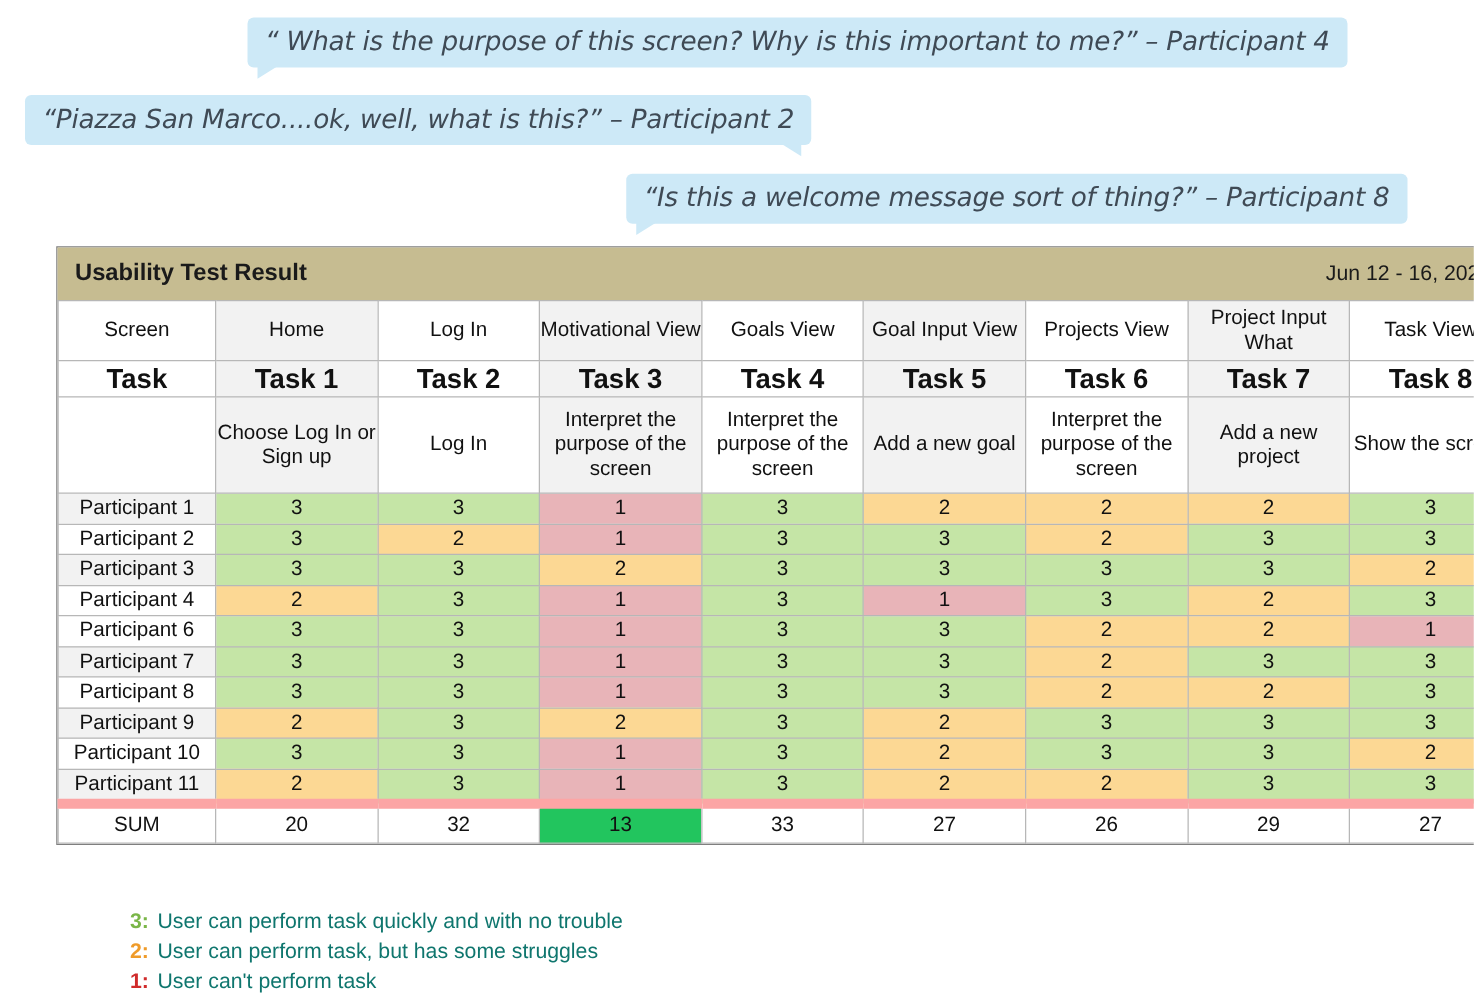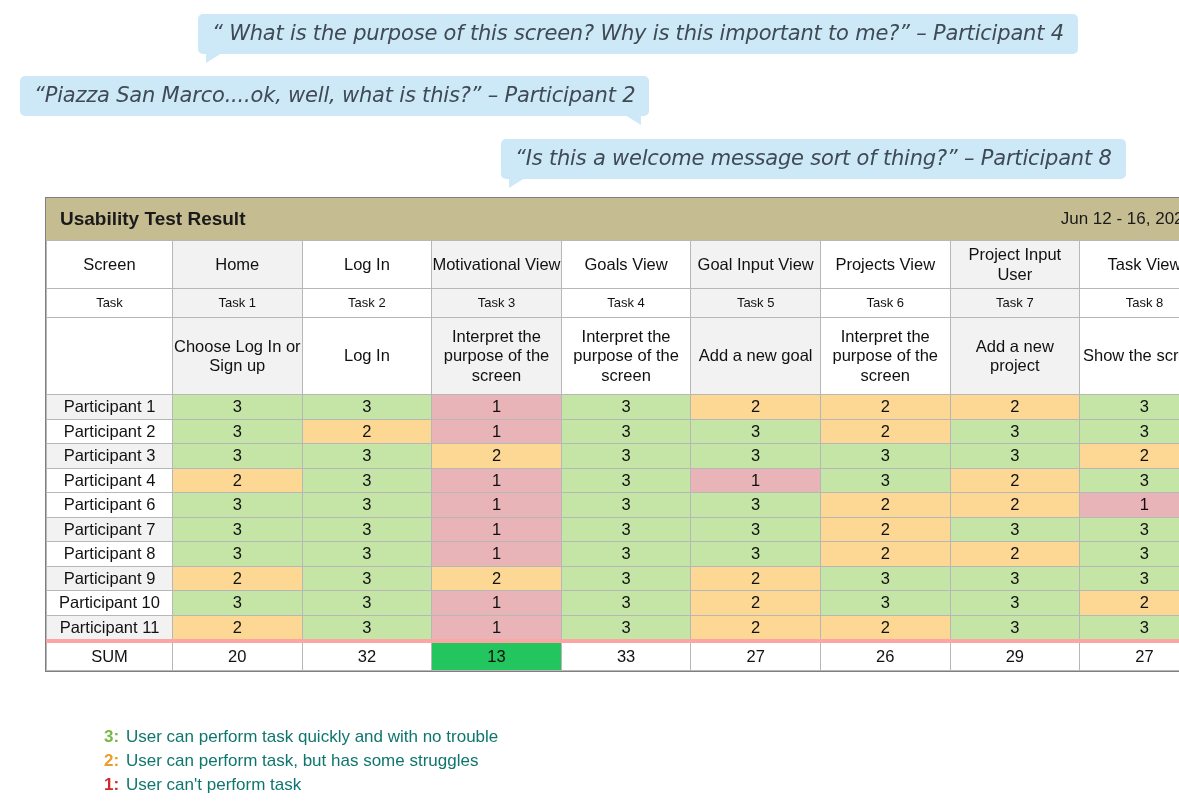--- a/index.html
+++ b/index.html
@@ -112,22 +112,22 @@
   
   td.screen-cell {
     height: 47px;
     font-size: 16.5px;
     background: #ffffff;
   }
   td.screen-cell.alt { background: #f2f2f2; }
 
   td.task-num {
     height: 28px;
-    font-weight: normal;
-    font-size: 13px;
+    font-weight: bold;
+    font-size: 22px;
     background: #ffffff;
   }
   td.task-num.alt { background: #f2f2f2; }
 
   td.task-desc {
     height: 76px;
     font-size: 16.5px;
     background: #ffffff;
     padding: 2px 3px;
   }
@@ -146,21 +146,21 @@
   td.p-name.alt { background: #f2f2f2; }
 
   td.score { font-size: 16.5px; }
   td.score.s3 { background: #c5e5a6; }
   td.score.s2 { background: #fcd894; }
   td.score.s1 { background: #e8b4b8; }
 
   
   tr.sum-row td {
     height: 27px;
-    border-top: 4px solid #fca5a5;
+    border-top: 8px solid #fca5a5;
     background: #ffffff;
   }
   td.sum-label {
     text-align: right;
     padding-right: 6px;
   }
   td.sum-val.highlight { background: #22c55e; }
 
   
   #legend {
@@ -222,21 +222,21 @@
       </colgroup>
     <tbody id="table-body">
         <tr>
           <td class="screen-cell">Screen</td>
           <td class="screen-cell alt">Home</td>
           <td class="screen-cell">Log In</td>
           <td class="screen-cell alt">Motivational View</td>
           <td class="screen-cell">Goals View</td>
           <td class="screen-cell alt">Goal Input View</td>
           <td class="screen-cell">Projects View</td>
-          <td class="screen-cell alt">Project Input User</td>
+          <td class="screen-cell alt">Project Input What</td>
           <td class="screen-cell">Task View</td>
         </tr>
         <tr>
           <td class="task-num">Task</td>
           <td class="task-num alt">Task 1</td>
           <td class="task-num">Task 2</td>
           <td class="task-num alt">Task 3</td>
           <td class="task-num">Task 4</td>
           <td class="task-num alt">Task 5</td>
           <td class="task-num">Task 6</td>

